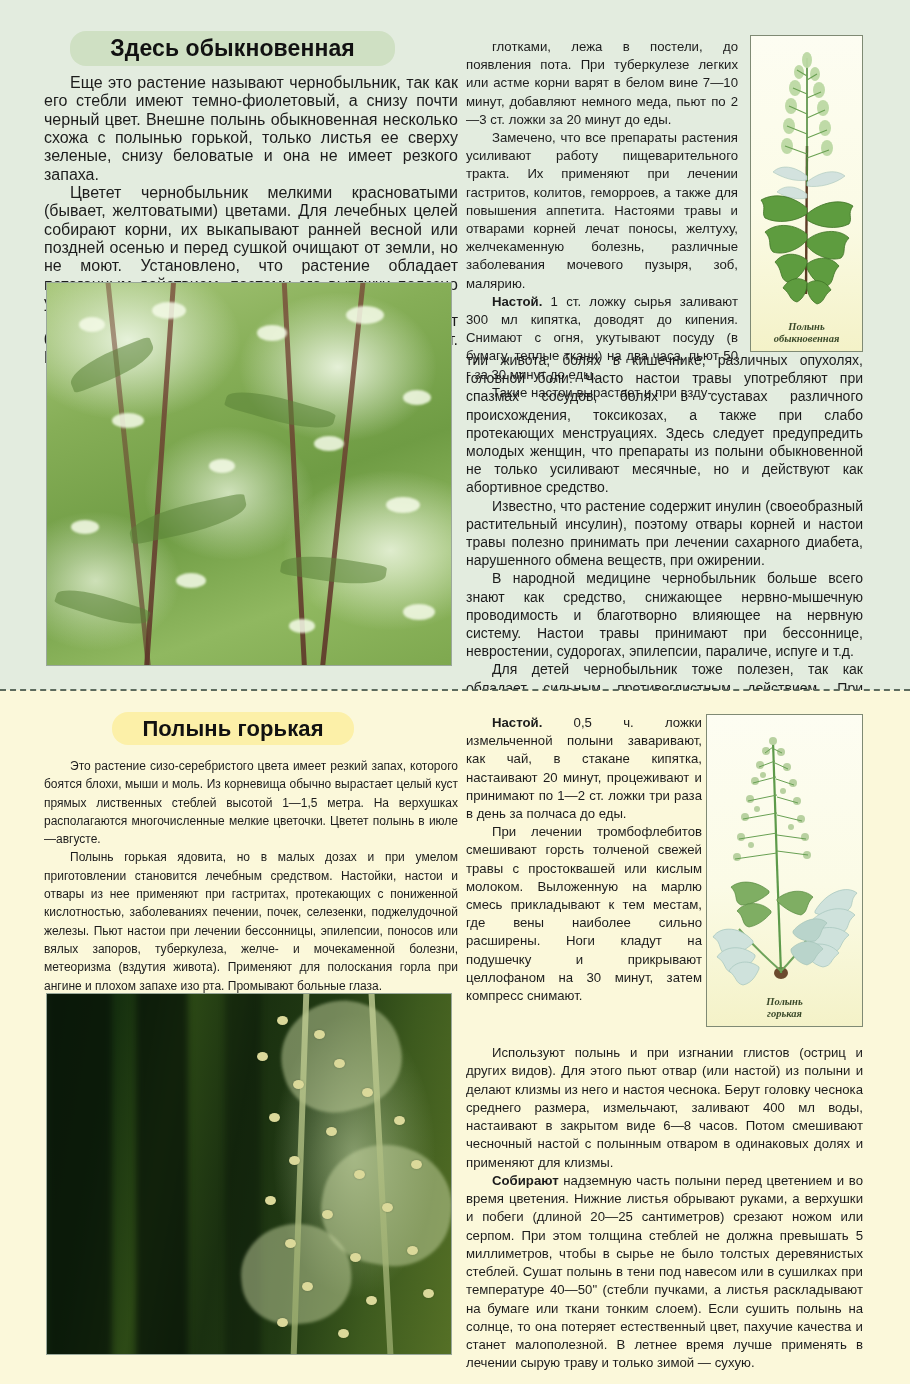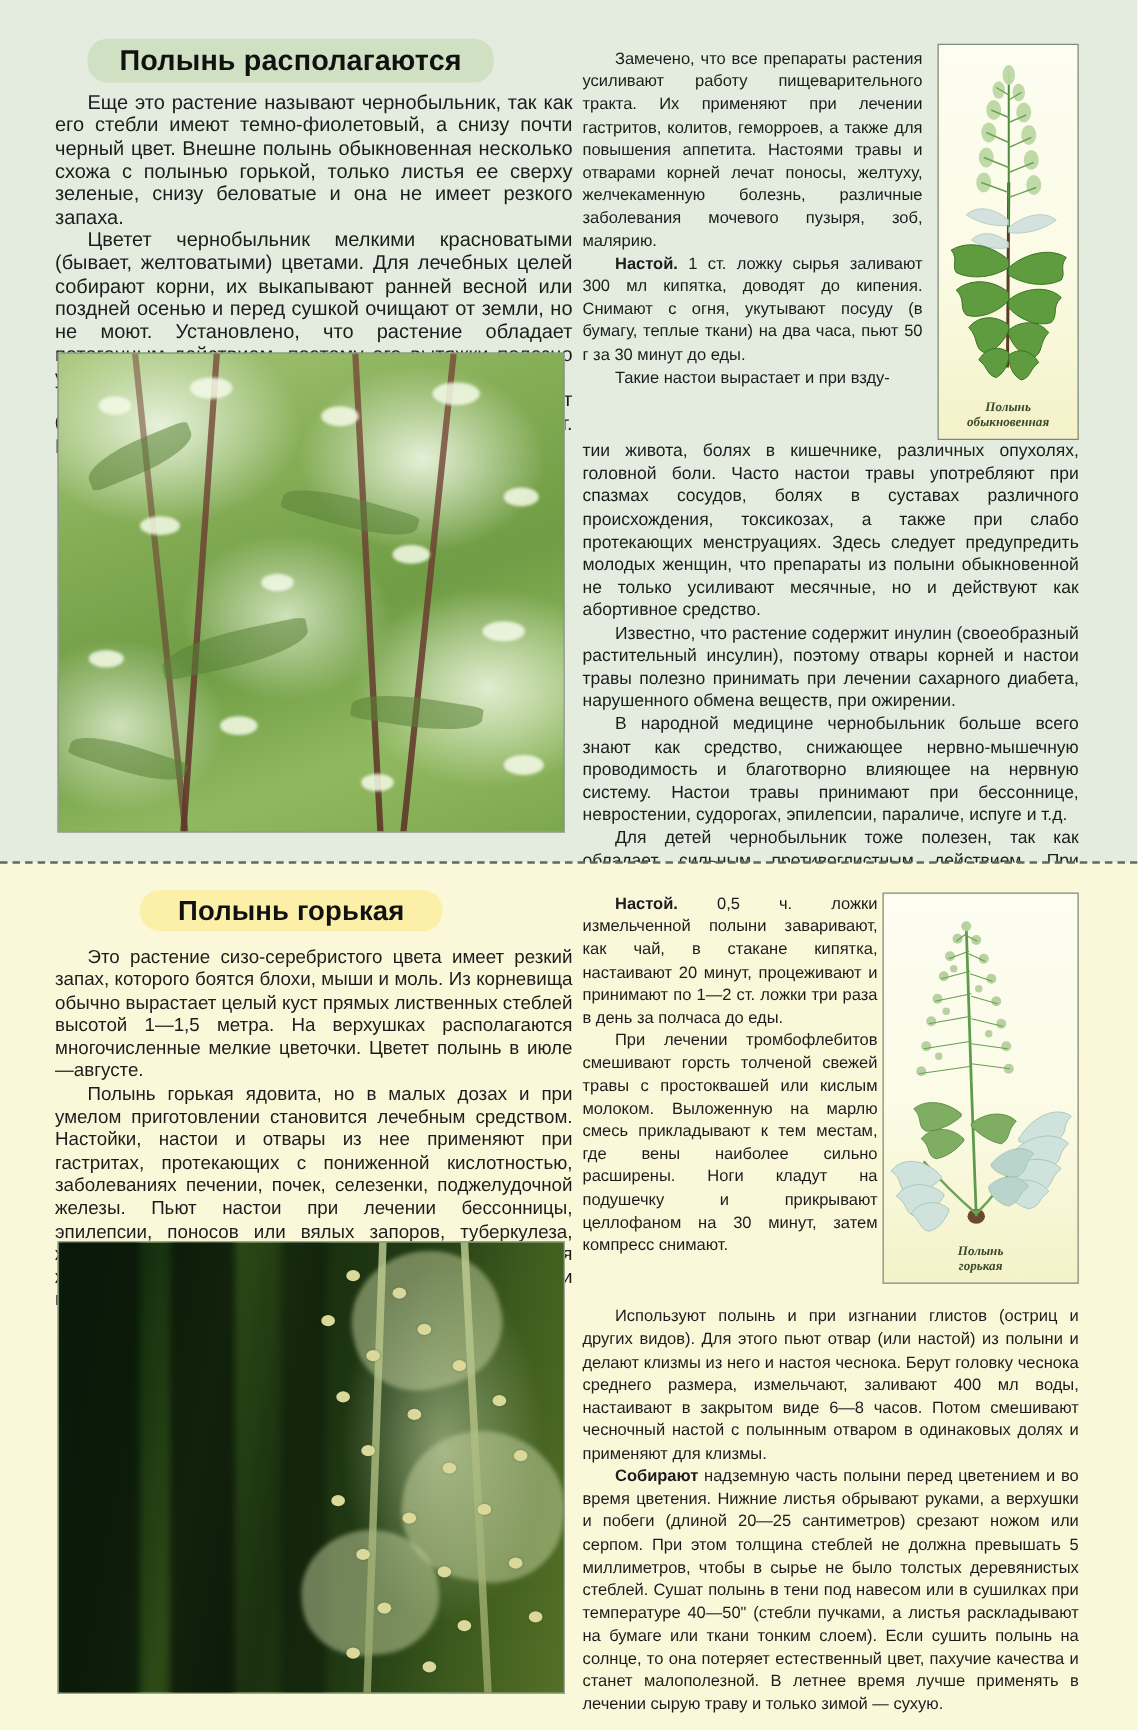--- a/index.html
+++ b/index.html
@@ -110,21 +110,21 @@
     width: 397px;
     font-size: 14px;
     line-height: 18.2px;
   }
 
   
   .col-b-left {
     left: 44px;
     top: 757px;
     width: 414px;
-    font-size: 15px;
+    font-size: 12px;
     line-height: 18.3px;
   }
   .col-b-right-narrow {
     left: 466px;
     top: 714px;
     width: 236px;
     font-size: 13.2px;
     line-height: 18.2px;
   }
   .col-b-right-wide {
@@ -262,29 +262,30 @@
     top: 0;
   }
 </style>
 </head>
 <body>
 
 <div class="page">
 
   <div class="section section-a"></div>
 
-  <div class="title-pill title-a">Полынь располагаются</div>
+  <div class="title-pill title-a">Здесь обыкновенная</div>
 
   <div class="col col-a-left">
     <p>Еще это растение называют чернобыльник, так как его стебли имеют темно-фиолетовый, а снизу почти черный цвет. Внешне полынь обыкновенная несколько схожа с полынью горькой, только листья ее сверху зеленые, снизу беловатые и она не имеет резкого запаха.</p>
     <p>Цветет чернобыльник мелкими красноватыми (бывает, желтоватыми) цветами. Для лечебных целей собирают корни, их выкапывают ранней весной или поздней осенью и перед сушкой очищают от земли, но не моют. Установлено, что растение обладает потогонным действием, поэтому его вытяжки полезно употреблять при простудных заболеваниях.</p>
     <p>Берут 2 ст. ложки измельченных корней, заливают 0,5 л кваса, выдерживают на малом огне 5—7 минут. Принимают малыми</p>
   </div>
 
   <div class="col col-a-right-narrow">
+    <p>глотками, лежа в постели, до появления пота. При туберкулезе легких или астме корни варят в белом вине 7—10 минут, добавляют немного меда, пьют по 2—3 ст. ложки за 20 минут до еды.</p>
     <p>Замечено, что все препараты растения усиливают работу пищеварительного тракта. Их применяют при лечении гастритов, колитов, геморроев, а также для повышения аппетита. Настоями травы и отварами корней лечат поносы, желтуху, желчекаменную болезнь, различные заболевания мочевого пузыря, зоб, малярию.</p>
     <p><b>Настой.</b><span> 1 ст. ложку сырья заливают 300 мл кипятка, доводят до кипения. Снимают с огня, укутывают посуду (в бумагу, теплые ткани) на два часа, пьют 50 г за 30 минут до еды.</span></p>
     <p>Такие настои вырастает и при взду-</p>
   </div>
 
   <div class="col col-a-right-wide">
     <p style="text-indent:0">тии живота, болях в кишечнике, различных опухолях, головной боли. Часто настои травы употребляют при спазмах сосудов, болях в суставах различного происхождения, токсикозах, а также при слабо протекающих менструациях. Здесь следует предупредить молодых женщин, что препараты из полыни обыкновенной не только усиливают месячные, но и действуют как абортивное средство.</p>
     <p>Известно, что растение содержит инулин (своеобразный растительный инсулин), поэтому отвары корней и настои травы полезно принимать при лечении сахарного диабета, нарушенного обмена веществ, при ожирении.</p>
     <p>В народной медицине чернобыльник больше всего знают как средство, снижающее нервно-мышечную проводимость и благотворно влияющее на нервную систему. Настои травы принимают при бессоннице, невростении, судорогах, эпилепсии, параличе, испуге и т.д.</p>
     <p>Для детей чернобыльник тоже полезен, так как обладает сильным противоглистным действием. При изгнании круглых глистов и остриц пьют настои и делают из него клизмы.</p>

